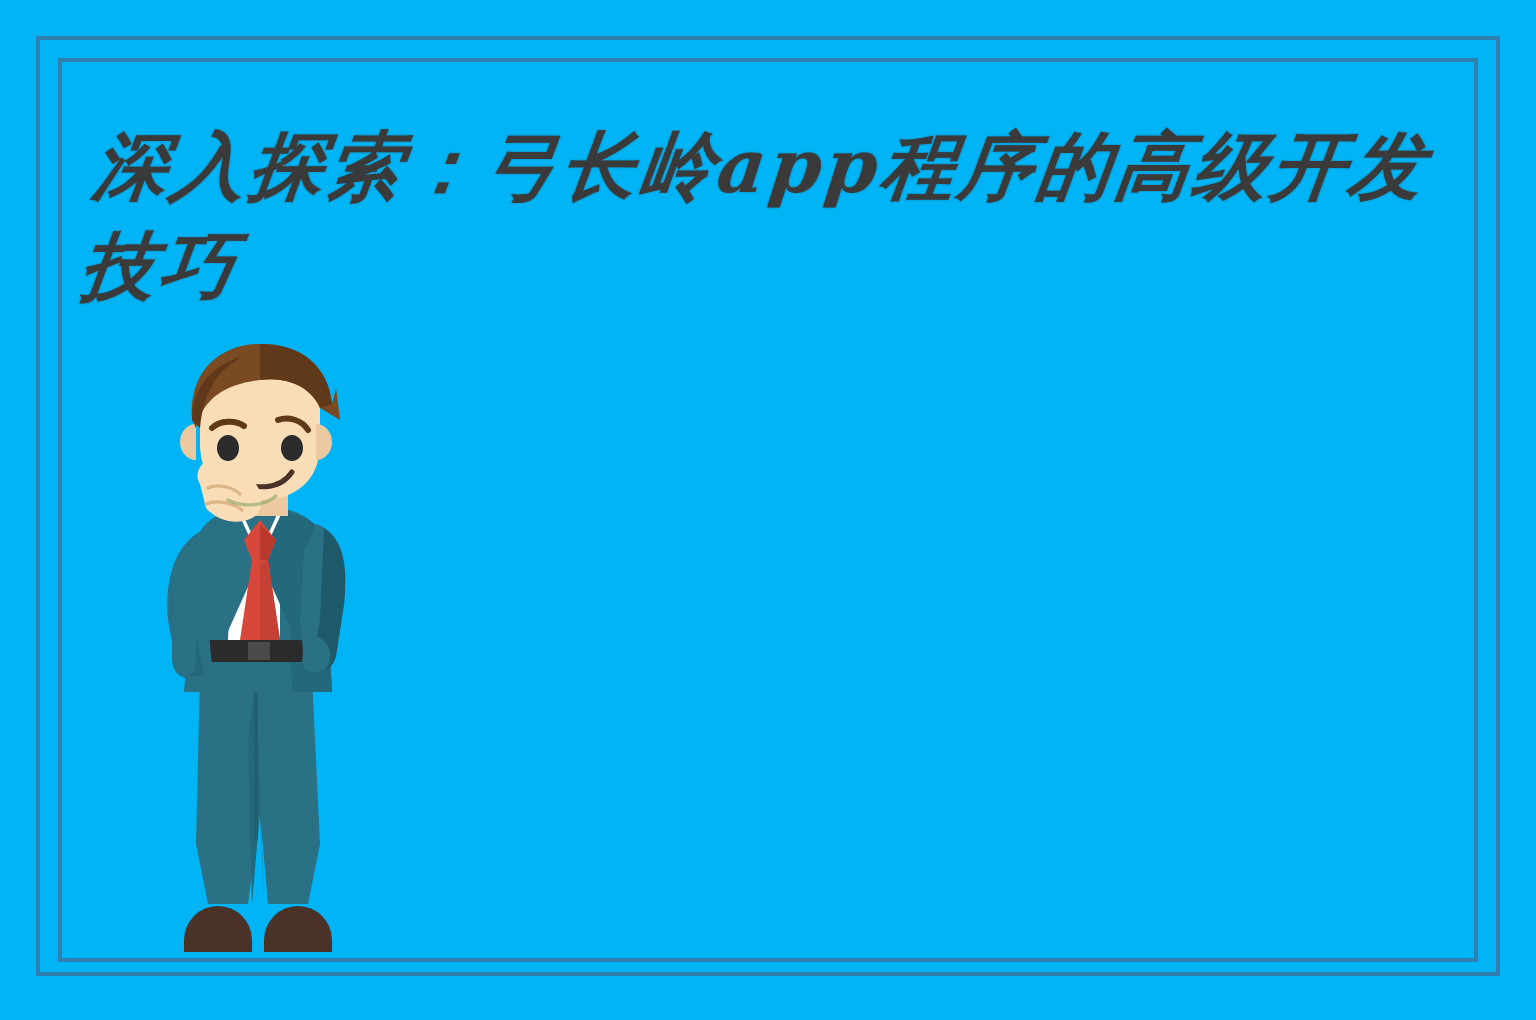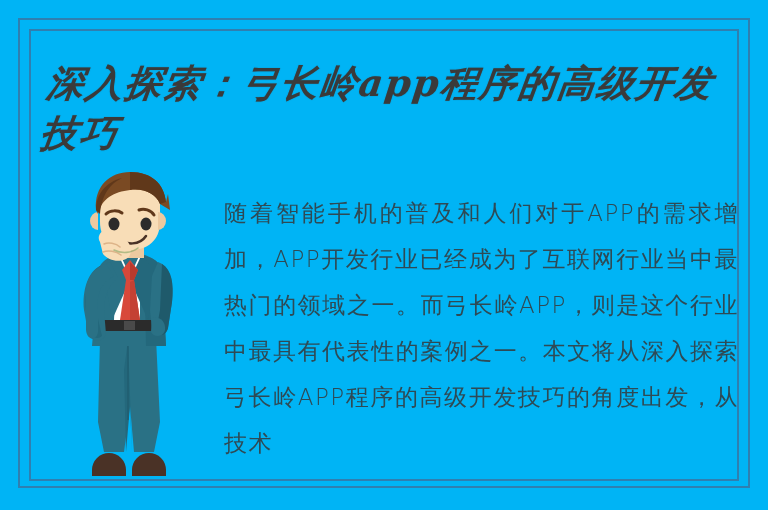--- a/index.html
+++ b/index.html
@@ -164,15 +164,14 @@
 
       <path d="M52 72 C48 66 54 58 62 60 C70 61 76 66 80 72
                C84 78 84 86 78 89 C70 93 60 90 55 84 Z" fill="#f8ddb7"></path>
       <path d="M56 74 C60 72 68 73 72 77" stroke="#ddb489" stroke-width="1.6" fill="none" stroke-linecap="round"></path>
       <path d="M55 82 C60 80 68 81 73 85" stroke="#ddb489" stroke-width="1.6" fill="none" stroke-linecap="round"></path>
 
       <path d="M66 80 C74 84 84 83 90 78" stroke="#6e9b56" stroke-width="1.6" fill="none" opacity="0.5" stroke-linecap="round"></path>
     </svg>
   </div>
 
-  <div class="body-text">随着智能手机的普及和人们对于APP的需求增加，APP开发行业已经成为了互联网行业当中最热门的领域之一。而弓长岭APP，则是这个行业中最具有代表性的案例之一。本文将从深入探索弓长岭APP程序的高级开发技巧的角度出发，从技术</div>
 
 </div>
 
 </body></html>

